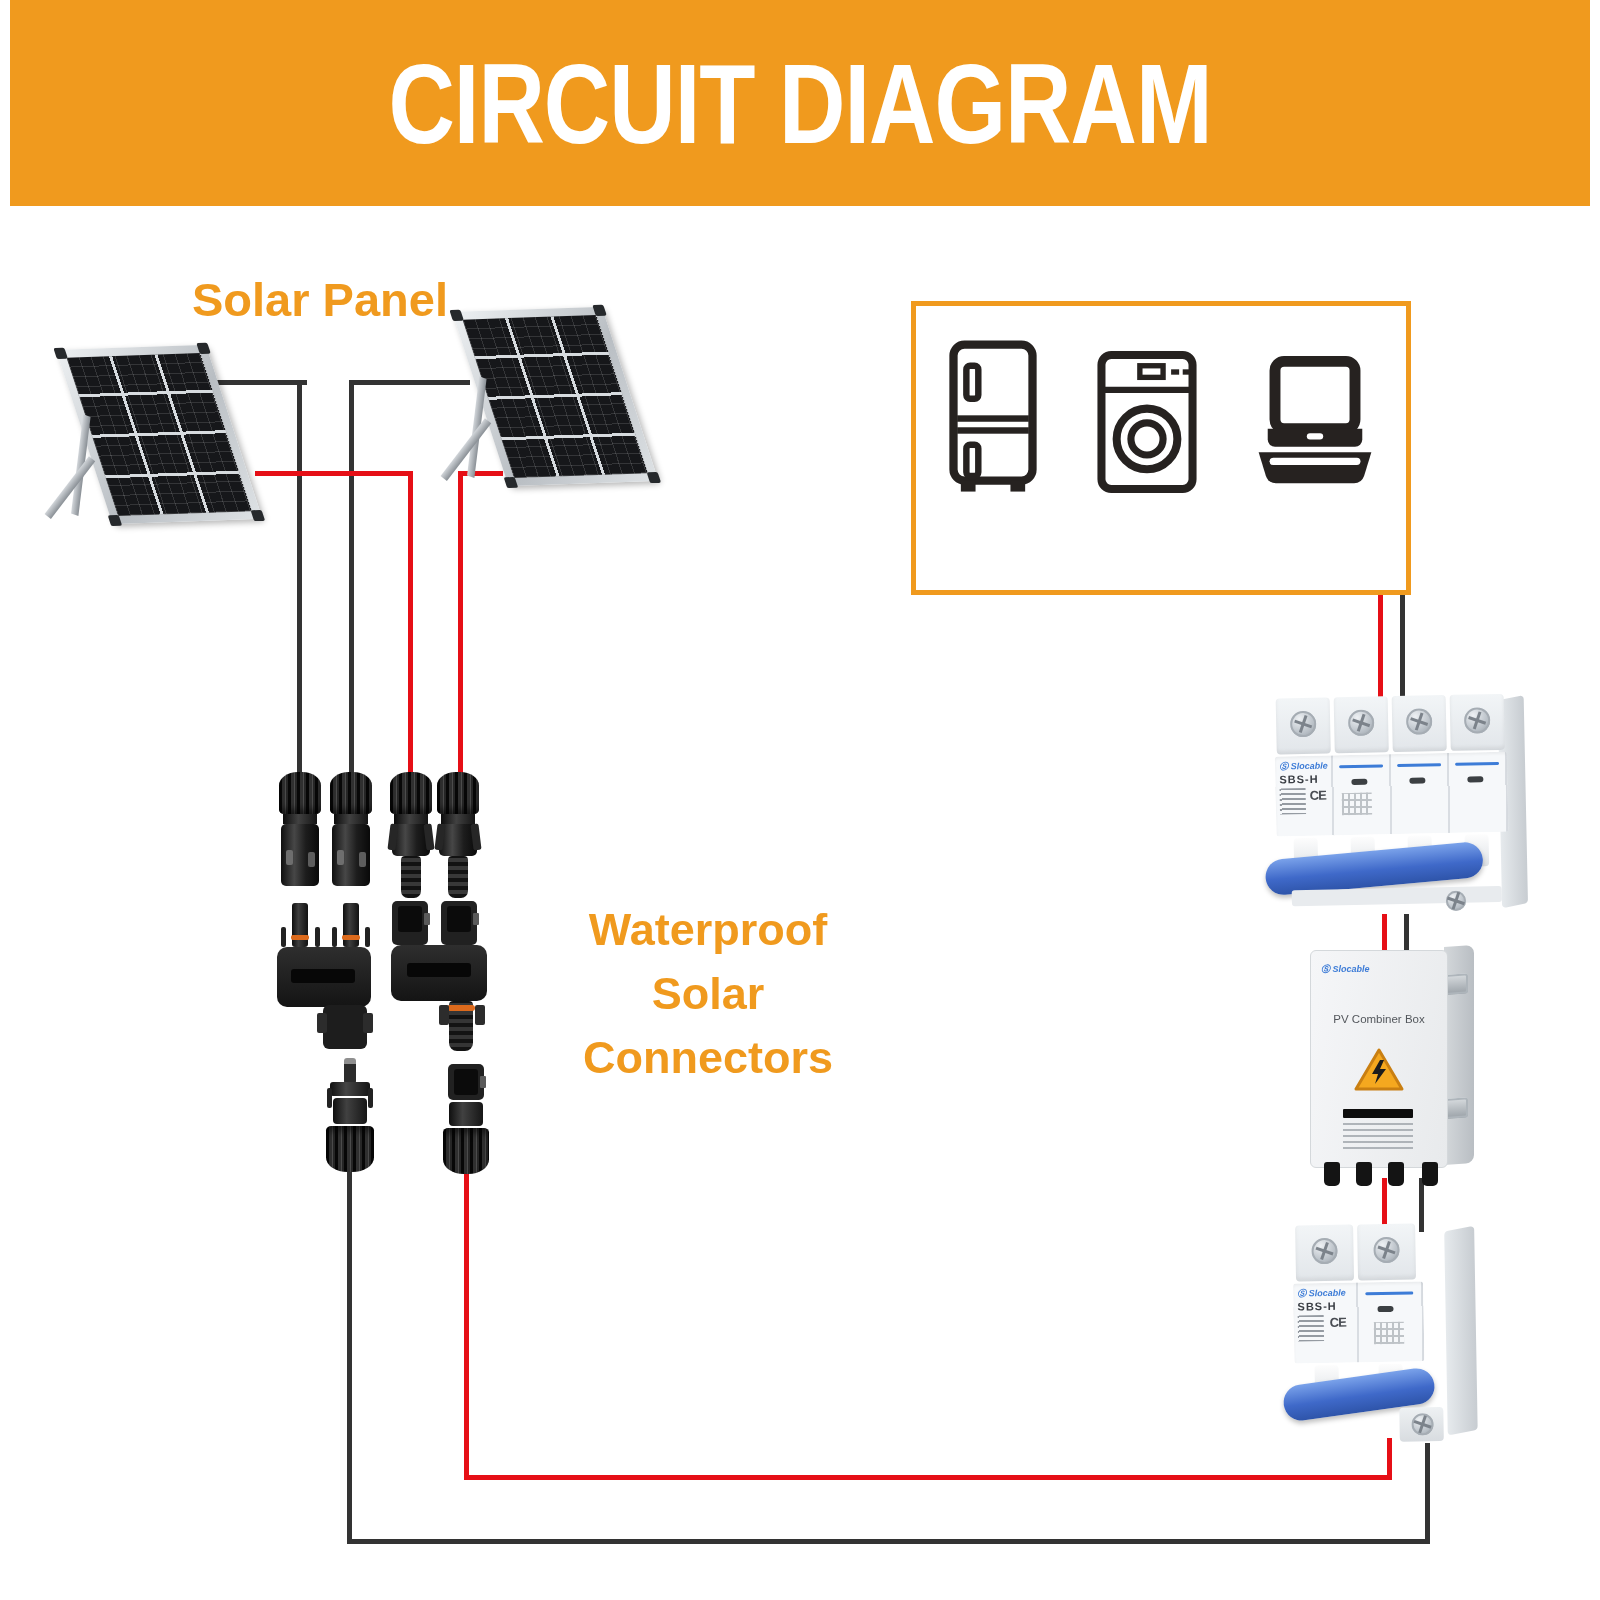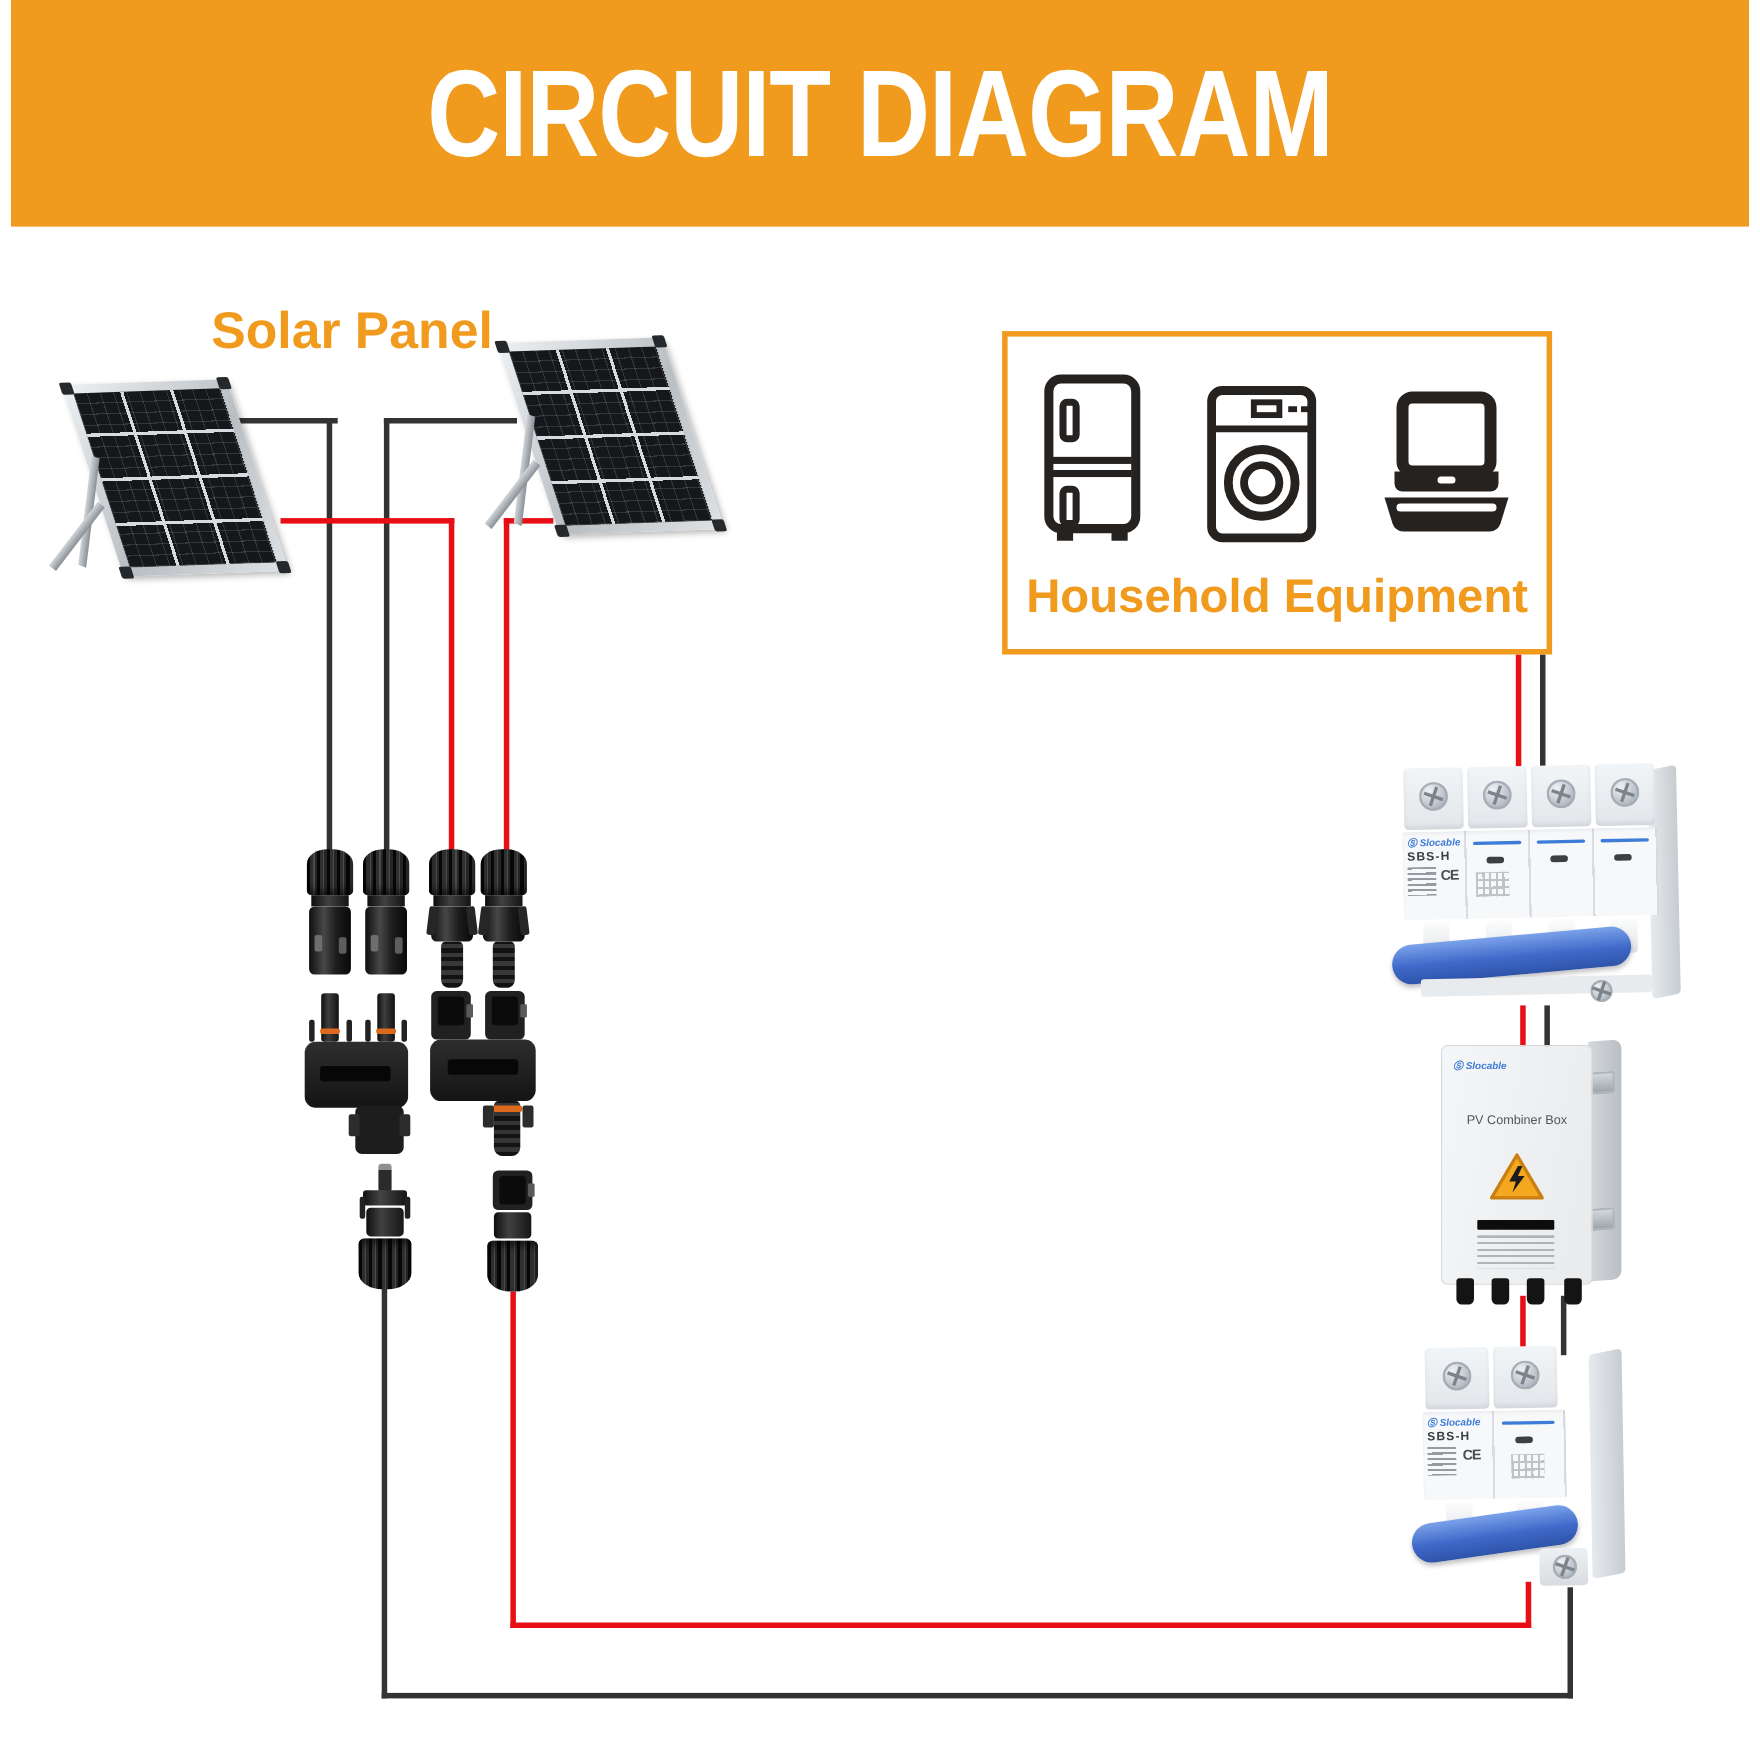--- a/index.html
+++ b/index.html
@@ -118,20 +118,23 @@
 </head>
 <body>
 
 <div class="stage">
 
   <div class="banner">
     <h1>CIRCUIT DIAGRAM</h1>
   </div>
 
   <div class="lbl lbl-solar">Solar Panel</div>
+  <div class="lbl lbl-conn">Waterproof
+Solar
+Connectors</div>
 
   <div class="wire wk" style="left:215px;top:380px;width:92px;height:5px"></div>
   <div class="wire wk" style="left:297px;top:380px;width:5px;height:398px"></div>
   <div class="wire wk" style="left:349px;top:380px;width:121px;height:5px"></div>
   <div class="wire wk" style="left:349px;top:380px;width:5px;height:398px"></div>
   <div class="wire wk" style="left:347px;top:1170px;width:5px;height:374px"></div>
   <div class="wire wk" style="left:347px;top:1539px;width:1083px;height:5px"></div>
   <div class="wire wk" style="left:1425px;top:1443px;width:5px;height:101px"></div>
   <div class="wire wk" style="left:1400px;top:593px;width:5px;height:112px"></div>
   <div class="wire wk" style="left:1404px;top:914px;width:5px;height:42px"></div>
@@ -256,21 +259,20 @@
         <circle cx="56" cy="99" r="18" fill="none" stroke="currentColor" stroke-width="8"></circle>
       </svg>
       <svg width="120" height="146" viewBox="0 0 132 152">
         <rect x="22" y="6" width="88" height="74" rx="10" fill="none" stroke="currentColor" stroke-width="12"></rect>
         <path d="M14,80 h104 v12 a8,8 0 0 1 -8,8 H22 a8,8 0 0 1 -8,-8 z" fill="currentColor"></path>
         <rect x="57" y="85" width="18" height="7" rx="3.5" fill="#ffffff"></rect>
         <path d="M4,106 h124 l-8,26 a12,12 0 0 1 -11,8 H23 a12,12 0 0 1 -11,-8 z" fill="currentColor"></path>
         <rect x="16" y="112" width="100" height="8" rx="4" fill="#ffffff"></rect>
       </svg>
     </div>
-    <div class="house-label">Household Equipment</div>
   </div>
 
   <div class="device" style="left:1276px;top:696px;width:250px;height:228px;transform:rotate(-1.2deg);">
     <div class="bback" style="right:0;top:4px;width:26px;height:208px;transform:skewY(-10deg);"></div>
     <div class="term" style="left:2px;top:0;width:54px;">
         <span class="screw">
           <span class="sx"></span>
           <span class="sy"></span>
         </span>
       </div>

